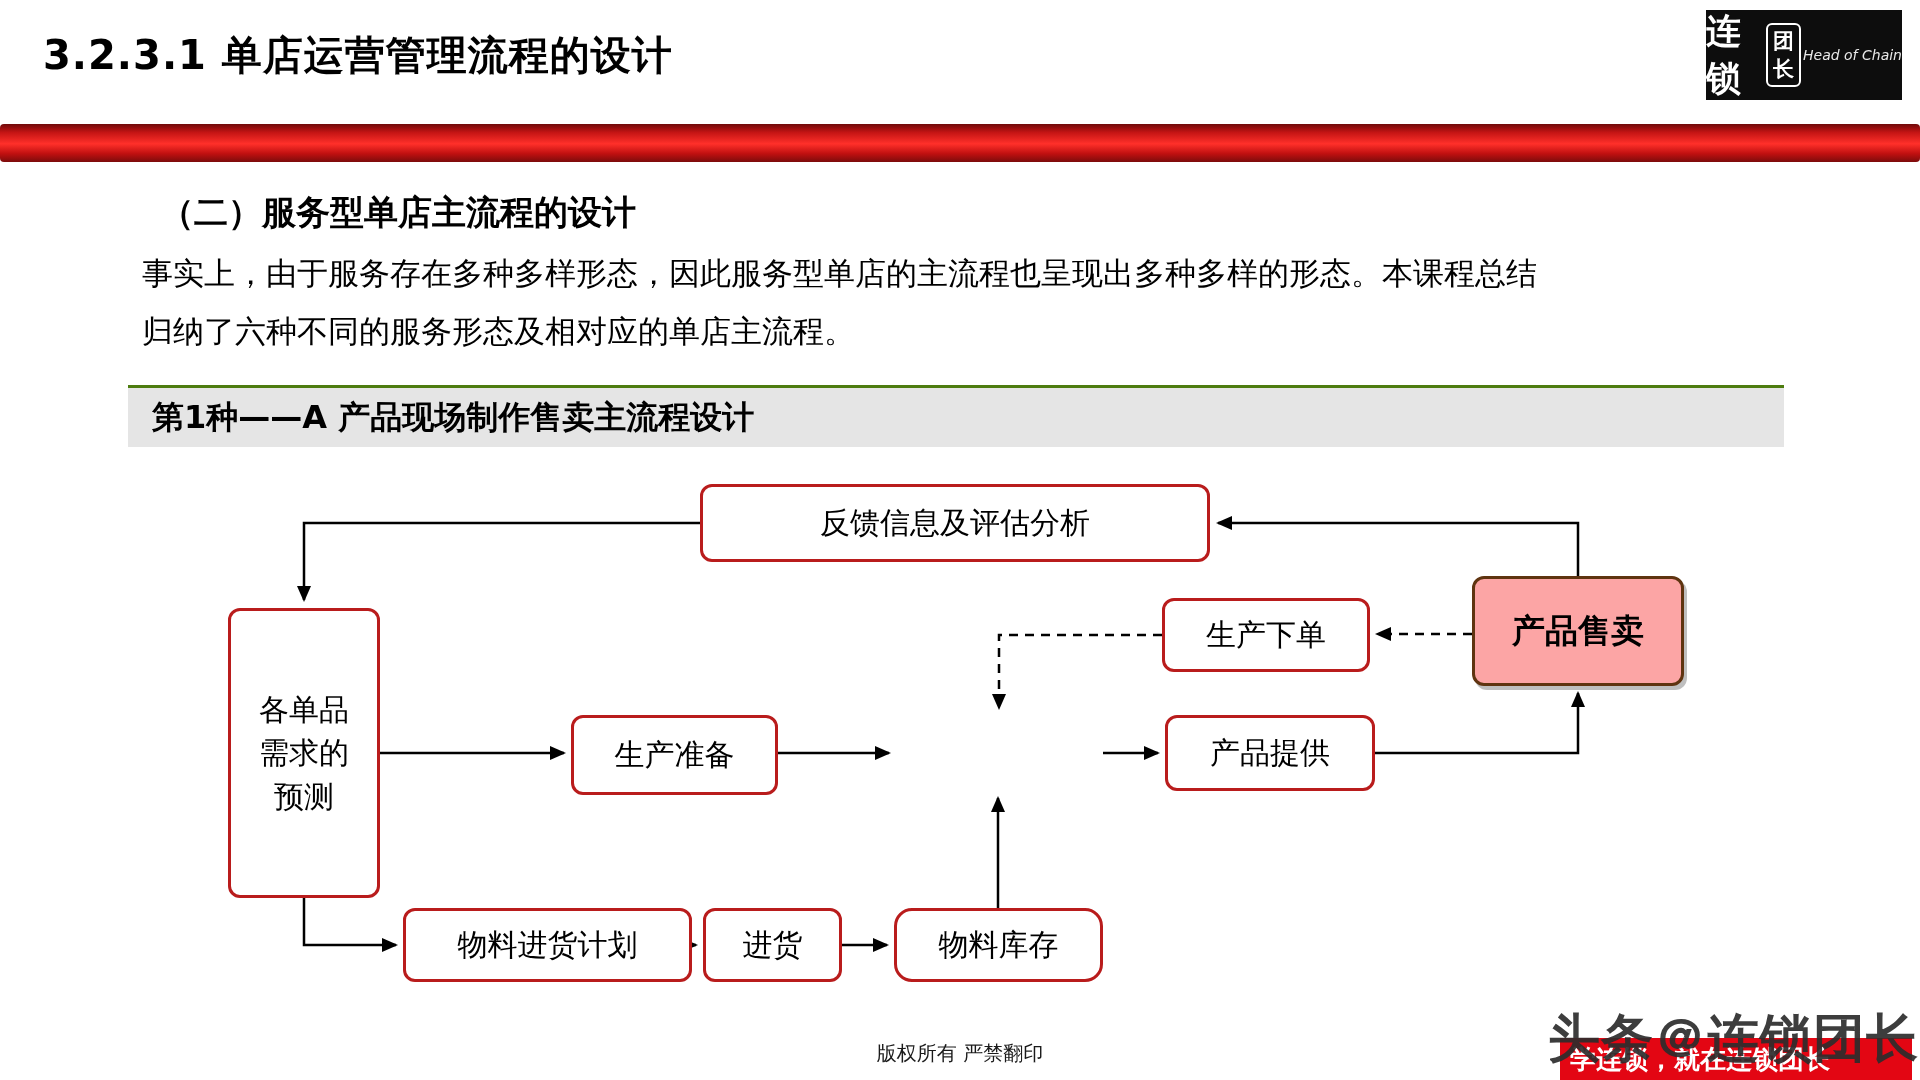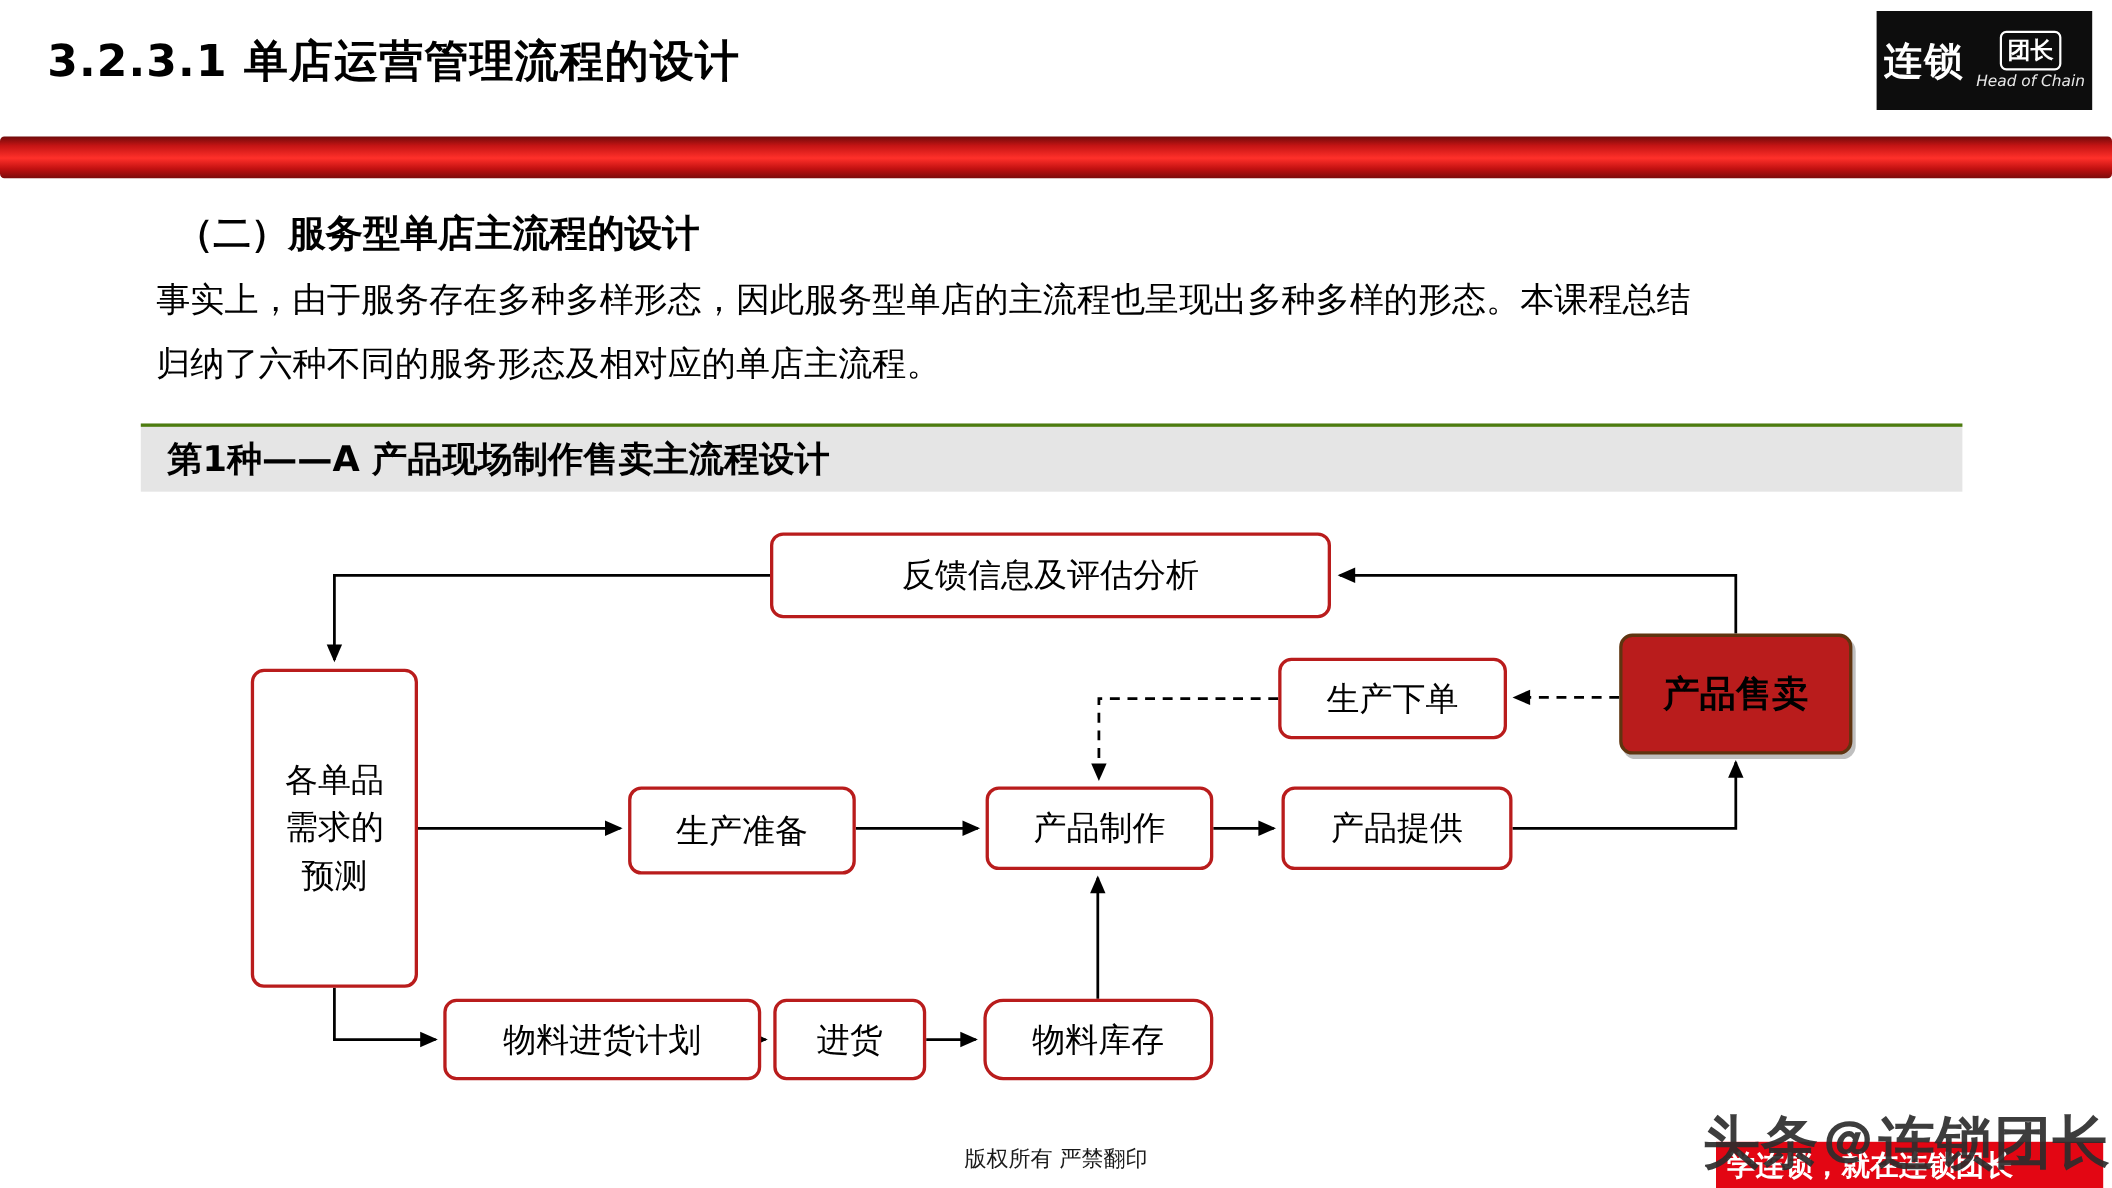--- a/index.html
+++ b/index.html
@@ -5,21 +5,21 @@
   * { margin:0; padding:0; box-sizing:border-box; }
   html,body { width:1920px; height:1080px; background:#fff; overflow:hidden;
               font-family:"DejaVu Sans","Liberation Sans",sans-serif; color:#000; }
   .slide { position:relative; width:1920px; height:1080px; background:#fff; }
 
   
   .title { position:absolute; left:43px; top:28px; font-size:40px; font-weight:bold; letter-spacing:1px; }
   .logo { position:absolute; right:18px; top:10px; width:196px; height:90px; background:#0d0d0d;
           display:flex; align-items:center; justify-content:center; gap:10px; }
   .logo-main { color:#fff; font-size:35px; font-weight:bold; letter-spacing:2px; }
-  .logo-right { display:flex; flex-direction:column; align-items:center; gap:2px; }
+  .logo-right { display:flex; flex-direction:row; align-items:center; gap:2px; }
   .logo-badge { color:#fff; font-size:21px; font-weight:bold; border:2px solid #fff; border-radius:6px; padding:2px 5px; }
   .logo-tagline { color:#e9e9e9; font-size:14px; font-style:italic; white-space:nowrap; }
 
   .red-bar { position:absolute; left:0; top:124px; width:1920px; height:38px;
              background:linear-gradient(180deg,#6f0a0a 0%,#c41414 22%,#ff302a 52%,#c01010 78%,#7c0c0c 100%);
              border-radius:4px; }
 
   .subtitle { position:absolute; left:160px; top:190px; font-size:34px; font-weight:bold; }
   .body-text { position:absolute; left:142px; top:244px; width:1680px; font-size:31px; line-height:58px; }
 
@@ -27,21 +27,21 @@
             border-top:3px solid #4d7c0f; display:flex; align-items:center; padding-left:24px;
             font-size:32px; font-weight:bold; }
 
   
   .fc-arrows { position:absolute; left:0; top:0; width:1920px; height:1080px; pointer-events:none; }
   .node { position:absolute; background:#fff; border:3px solid #b91c1c; border-radius:12px;
           display:flex; align-items:center; justify-content:center; font-size:30px; text-align:center; }
   .node-feedback      { left:700px;  top:484px; width:510px; height:78px; }
   .node-forecast      { left:228px;  top:608px; width:152px; height:290px; white-space:pre-line; line-height:1.45; }
   .node-order         { left:1162px; top:598px; width:208px; height:74px; }
-  .node-sale          { left:1472px; top:576px; width:212px; height:110px; background:#b91c1c;
+  .node-sale          { left:1472px; top:576px; width:212px; height:110px; background:#fca5a5;
                         border:3px solid #5f3410; font-weight:bold; font-size:33px;
                         box-shadow:3px 4px 0 rgba(0,0,0,0.25); }
   .node-prepare       { left:571px;  top:715px; width:207px; height:80px; }
   .node-make          { left:896px;  top:715px; width:207px; height:76px; }
   .node-provide       { left:1165px; top:715px; width:210px; height:76px; }
   .node-purchase-plan { left:403px;  top:908px; width:289px; height:74px; }
   .node-purchase      { left:703px;  top:908px; width:139px; height:74px; }
   .node-stock         { left:894px;  top:908px; width:209px; height:74px;border-radius:18px; }
 
   .footer { position:absolute; left:0; top:1040px; width:1920px; text-align:center; font-size:20px; color:#1a1a1a; }
@@ -101,21 +101,20 @@
     </g>
   </svg>
 
   <div class="node node-feedback">反馈信息及评估分析</div>
   <div class="node node-forecast">各单品
 需求的
 预测</div>
   <div class="node node-order">生产下单</div>
   <div class="node node-sale">产品售卖</div>
   <div class="node node-prepare">生产准备</div>
-  <div class="node node-make">产品制作</div>
   <div class="node node-provide">产品提供</div>
   <div class="node node-purchase-plan">物料进货计划</div>
   <div class="node node-purchase">进货</div>
   <div class="node node-stock">物料库存</div>
 
   <div class="footer">版权所有  严禁翻印</div>
 
   <div class="wm-ribbon">学连锁，就在连锁团长</div>
   <div class="wm-text">头条＠连锁团长</div>
 

